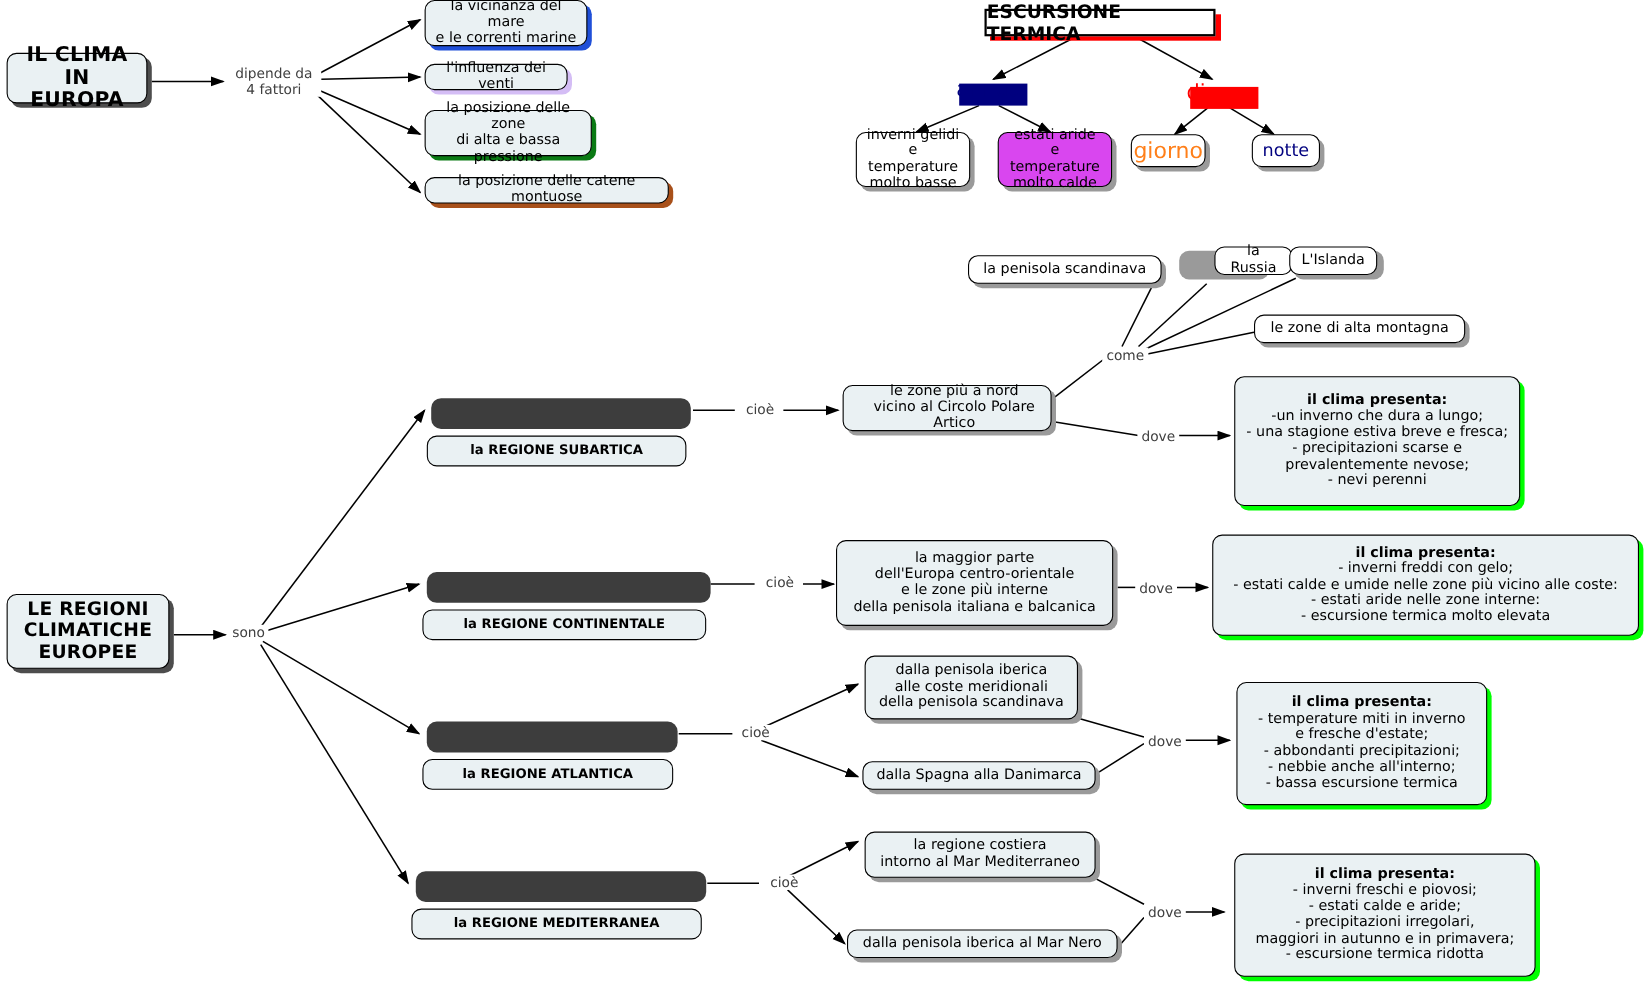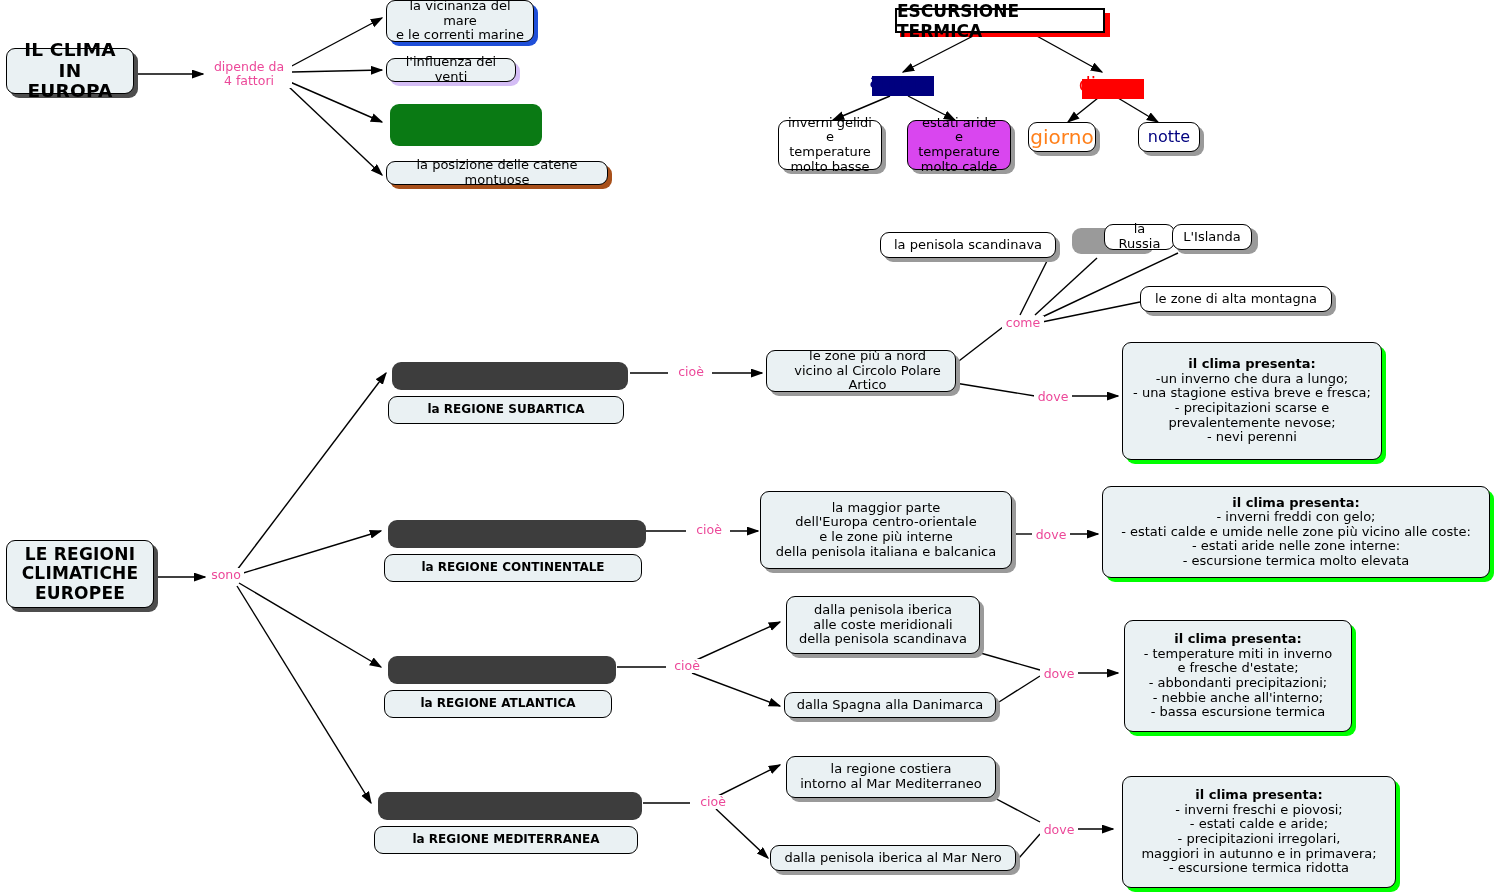--- a/index.html
+++ b/index.html
@@ -43,21 +43,21 @@
   }
   
   .sh {
     position: absolute;
     border-radius: 9px;
     z-index: 2;
   }
   .label-edge {
     position: absolute;
     background: #ffffff;
-    color: #ec4899;
+    color: #404040;
     font-size: 12.5px;
     line-height: 1.12;
     text-align: center;
     white-space: pre-line;
     z-index: 4;
     padding: 0 1px;
   }
   .t-main {
     font-weight: bold;
     font-size: 18.5px;
@@ -184,20 +184,22 @@
 4 fattori</div>
 
   <div class="sh" style="left:390px; top:4px; width:148px; height:42px; background:#1f4fd8;"></div>
   <div class="node t-body" style="left:386px; top:0px; width:148px; height:42px;">la vicinanza del mare
 e le correnti marine</div>
 
   <div class="sh" style="left:390px; top:62px; width:130px; height:24px; background:#d4bdf5;"></div>
   <div class="node t-body" style="left:386px; top:58px; width:130px; height:24px;">l'influenza dei venti</div>
 
   <div class="sh" style="left:390px; top:104px; width:152px; height:42px; background:#0a7a14;"></div>
+  <div class="node t-body" style="left:386px; top:100px; width:152px; height:42px;">la posizione delle zone
+di alta e bassa pressione</div>
 
   <div class="sh" style="left:390px; top:165px; width:222px; height:24px; background:#a8501a;"></div>
   <div class="node t-body" style="left:386px; top:161px; width:222px; height:24px;">la posizione delle catene montuose</div>
 
   <div class="sh" style="left:900px; top:13px; width:210px; height:24px; background:#ff0000; border-radius:0;"></div>
   <div class="esc-title" style="left:895px; top:8px; width:210px; height:25px;">ESCURSIONE TERMICA</div>
 
   <div class="bare-underline" style="left:872px; top:76px; width:62px; height:20px; background:#00007f;"></div>
   <div class="bare" style="left:868px; top:70px; width:62px; height:22px; color:#00007f;">annua</div>
 

